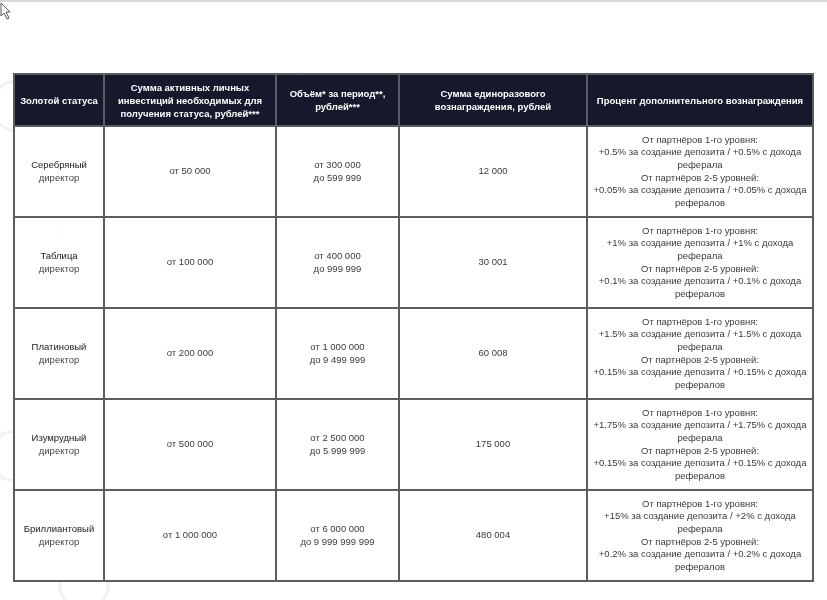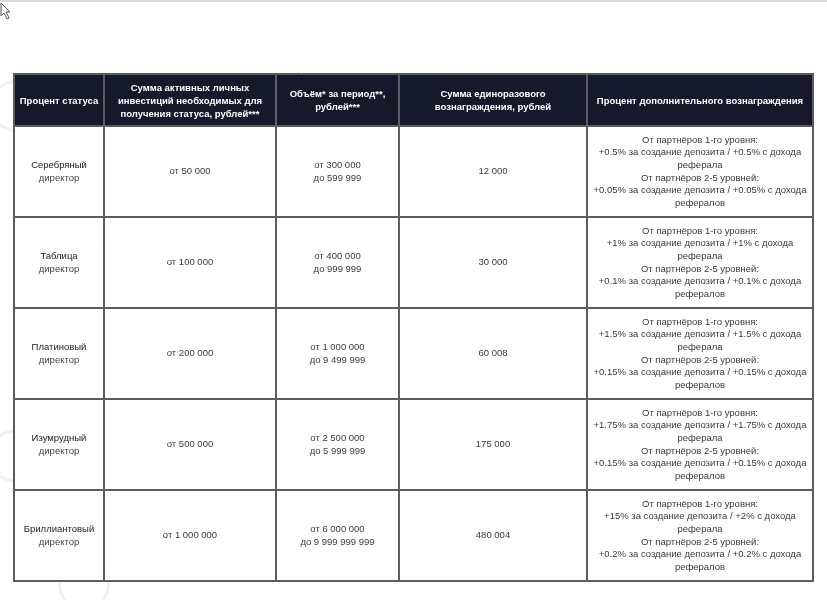--- a/index.html
+++ b/index.html
@@ -76,21 +76,21 @@
 <table class="income">
   <colgroup>
     <col style="width:90px">
     <col style="width:172px">
     <col style="width:123px">
     <col style="width:188px">
     <col style="width:226px">
   </colgroup>
   <thead>
     <tr>
-      <th>Процент статуса</th>
+      <th>Золотой статуса</th>
       <th>Сумма активных личных инвестиций необходимых для получения статуса, рублей***</th>
       <th>Объём* за период**, рублей***</th>
       <th>Сумма единоразового вознаграждения, рублей</th>
       <th>Процент дополнительного вознаграждения</th>
     </tr>
   </thead>
   <tbody>
 
     <tr>
       <td>
@@ -114,21 +114,21 @@
     <tr>
       <td>
         <span class="st-name">Таблица</span>
         <span class="st-sub">директор</span>
       </td>
       <td>от 100 000</td>
       <td>
         <span class="line">от 400 000</span>
         <span class="line">до 999 999</span>
       </td>
-      <td>30 000</td>
+      <td>30 001</td>
       <td>
         <span class="line">От партнёров 1-го уровня:</span>
         <span class="line">+1% за создание депозита / +1% с дохода реферала</span>
         <span class="line">От партнёров 2-5 уровней:</span>
         <span class="line">+0.1% за создание депозита / +0.1% с дохода рефералов</span>
       </td>
     </tr>
 
     <tr>
       <td>

